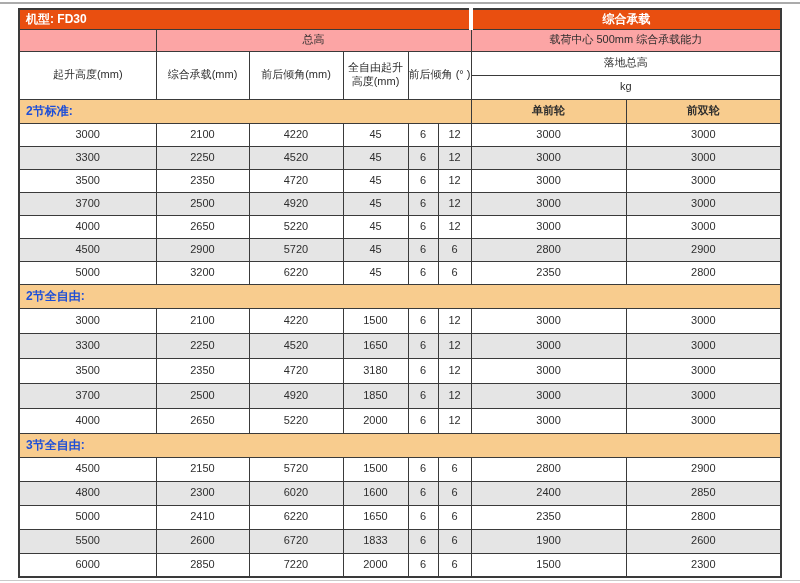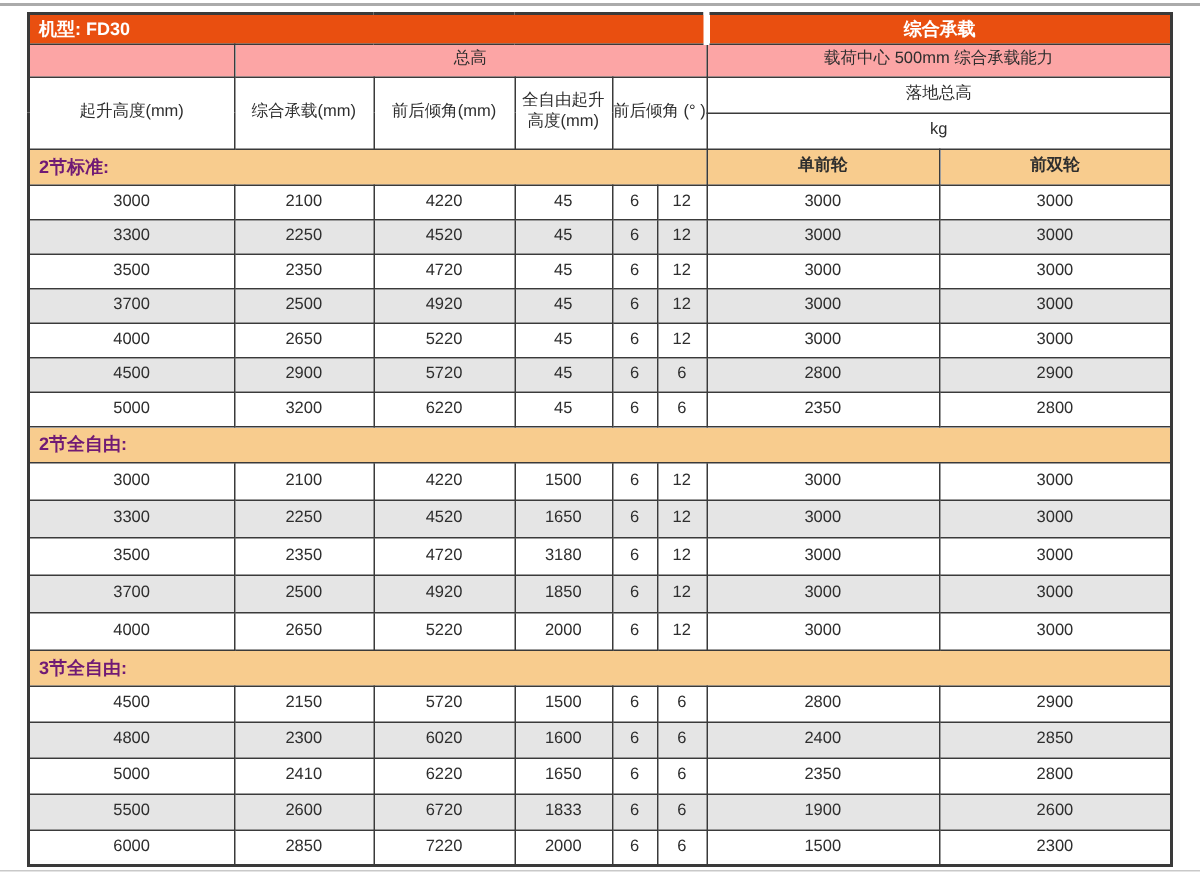--- a/index.html
+++ b/index.html
@@ -23,21 +23,21 @@
   tr.r-orange{height:20px;border-radius:10px;}
   tr.r-gray{height:22px;}
   tr.r-sub{height:24px;}
   tr.r-band{height:24px;}
   td.orange{background:#e94f10;color:#ffffff;font-weight:bold;font-size:12px;}
   td.left{text-align:left;padding-left:6px;}
   td.sep{border-left:4px solid #ffffff;}
   td.gray{background:#fca5a5;}
   td.hdr{background:#ffffff;}
   tr.r-band td{background:#f8cc8e;}
-  td.band-label{color:#701a75;font-weight:bold;font-size:12px;text-align:left;padding-left:6px;}
+  td.band-label{color:#1d4ed8;font-weight:bold;font-size:12px;text-align:left;padding-left:6px;}
   td.wheel{font-weight:bold;color:#2e2e2e;margin-top:25px;}
   tr.alt td{background:#e5e5e5;}
   tbody td.num{font-size:11px;}
 </style>
 </head>
 <body>
 
 <div class="top-rule"></div>
 
 <table class="spec">

